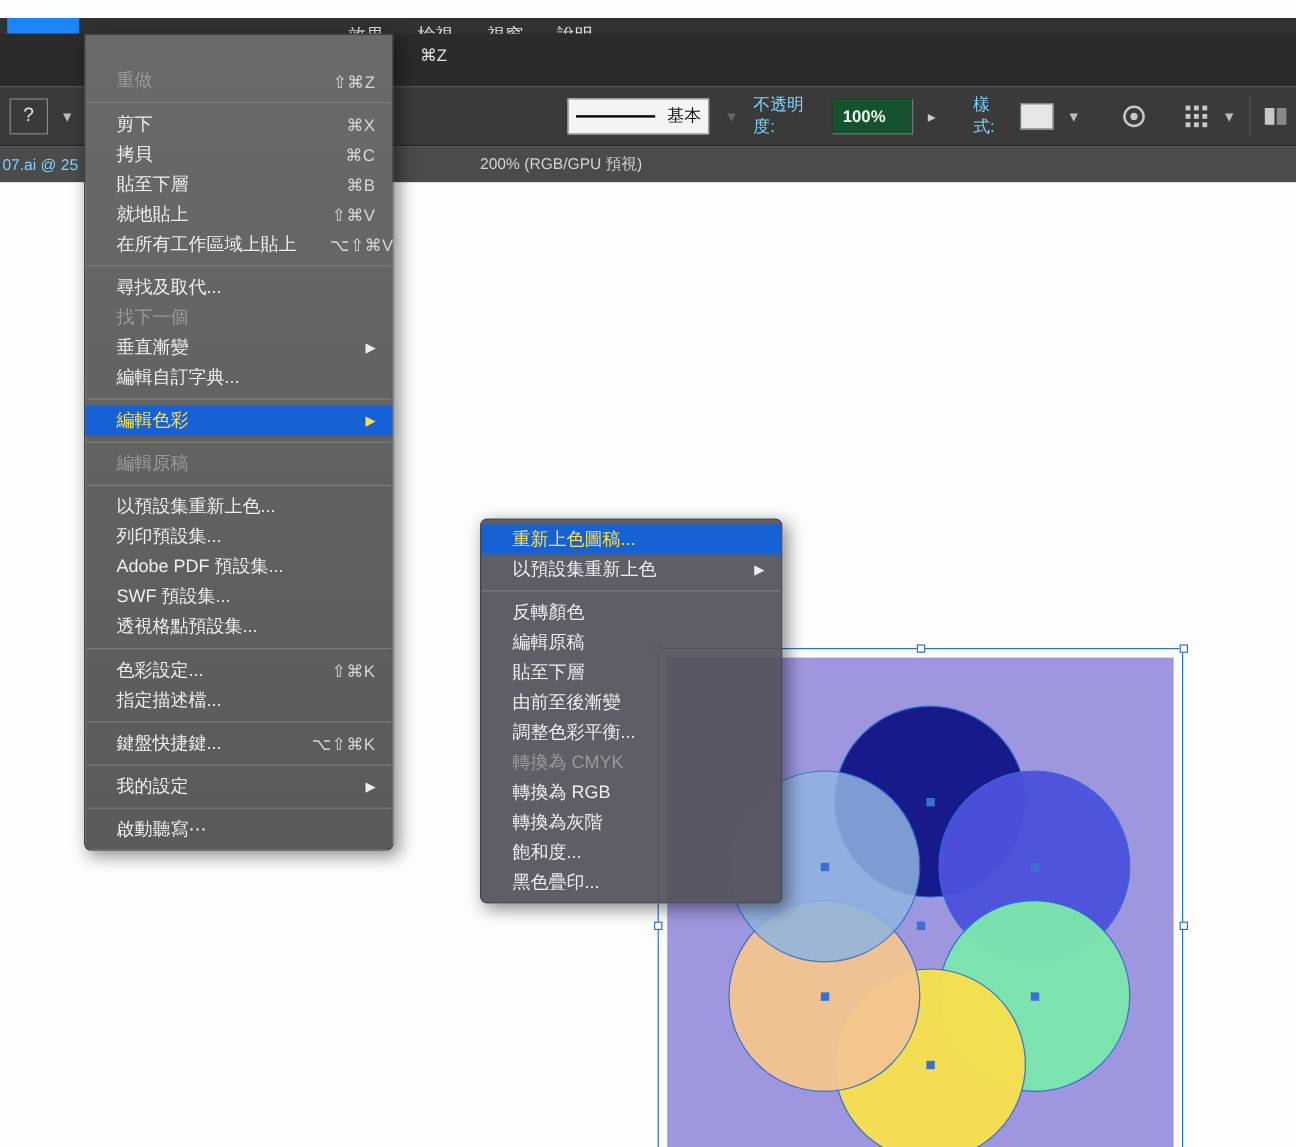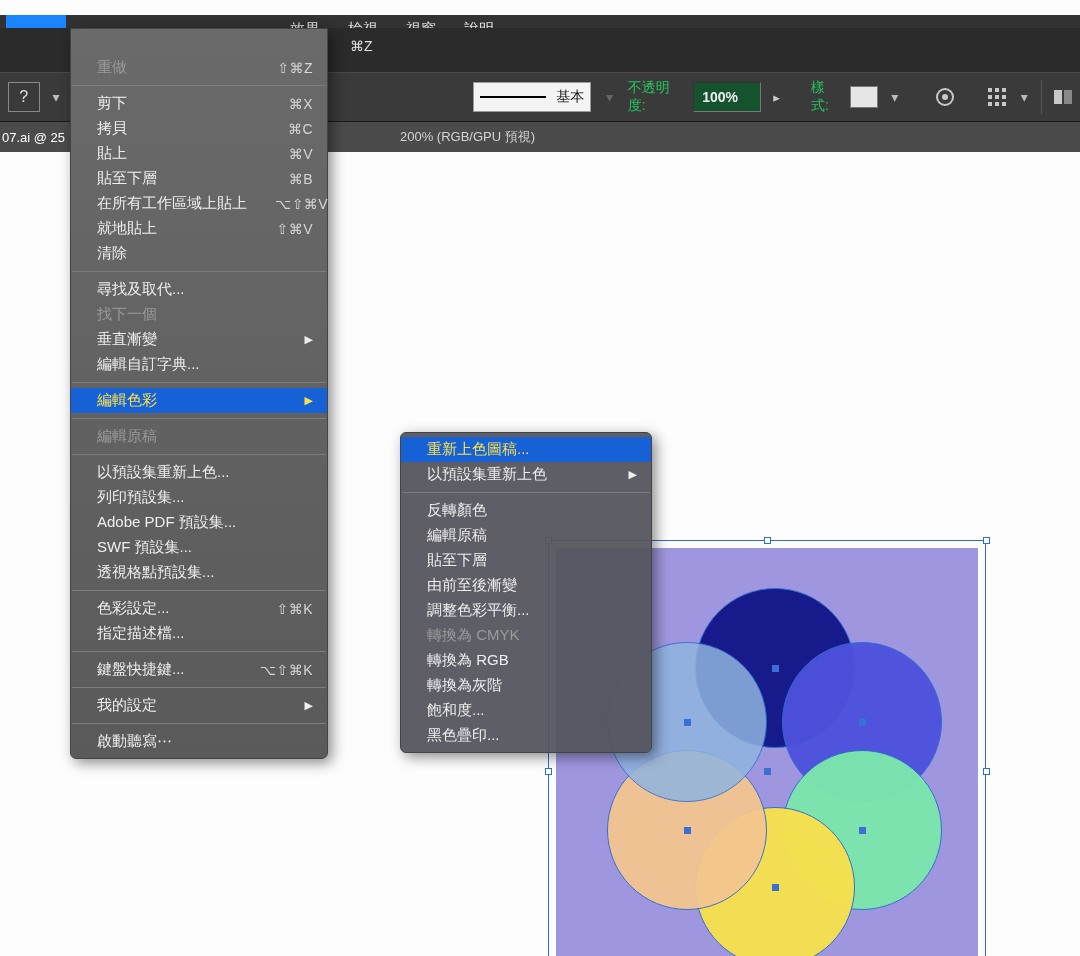--- a/index.html
+++ b/index.html
@@ -35,40 +35,40 @@
     justify-content: center; color: #e0e0e0; font-size: 16px; margin-left: 2px;
   }
   .opt-help-dd { width: 14px; height: 30px; display:flex; align-items:center; justify-content:center; color:#bbb; }
   .opt-gap { flex: 0 0 390px; }
   .opt-stroke-box {
     width: 128px; height: 30px; background: #f4f4f4; color: #111; display: flex;
     align-items: center; font-size: 14px; border: 1px solid #999; position:relative;
   }
   .opt-stroke-line { flex:1; height:2px; background:#000; margin:0 10px 0 6px; }
   .opt-dd { width: 18px; display:flex; align-items:center; justify-content:center; color:#666; }
-  .opt-label { color:#22c55e; }
+  .opt-label { color:#7dd3fc; }
   .opt-input {
     width: 72px; height: 30px; background:#14532d; color:#eee; display:flex; align-items:center;
     padding:0 8px; border-top:1px solid #333; border-left:1px solid #333; border-right:1px solid #777; border-bottom:1px solid #777;font-weight:bold;
   }
   .opt-arrow { color:#ccc; font-size:13px; padding:0 2px; }
   .opt-swatch {
     width: 30px; height: 22px; background:#e6e6e6; border:1px solid #777; display:inline-block;
   }
   .opt-style-dd { width:14px; display:flex; align-items:center; justify-content:center; color:#bbb; }
   .opt-icon { width:24px; height:24px; display:flex; align-items:center; justify-content:center; color:#c8c8c8; }
   .opt-sep { width:1px; height:34px; background:#555; }
 
   
   .doctabs {
     position: absolute; top: 122px; left: 0; right: 0; height: 30px;
     background: #4b4b4b; color: #d3d3d3; font-size: 13px; display:flex; align-items:center;
     padding-left: 0px;
   }
-  .doctab-left { width:80px; padding-left:2px; color:#ffffff; }
+  .doctab-left { width:80px; padding-left:2px; color:#7dd3fc; }
   .doctab-right { padding-left:320px; }
 
   
   .canvas-area {
     position: absolute; top: 152px; left: 0; right: 0; bottom: 0;
     background: #fdfdfd;
   }
   .artboard-bg {
     position:absolute; left:556px; top:396px; width:422px; height:447px;
     background:#9e97df;
@@ -216,37 +216,30 @@
   <div class="msep"></div>
   <div class="mi">
       <span class="label">剪下</span>
       <span class="shortcut">⌘X</span>
     </div>
   <div class="mi">
       <span class="label">拷貝</span>
       <span class="shortcut">⌘C</span>
     </div>
   <div class="mi">
-      <span class="label">貼上</span>
-      <span class="shortcut">⌘V</span>
-    </div>
-  <div class="mi">
       <span class="label">貼至下層</span>
       <span class="shortcut">⌘B</span>
     </div>
   <div class="mi">
+      <span class="label">就地貼上</span>
+      <span class="shortcut">⇧⌘V</span>
+    </div>
+  <div class="mi">
       <span class="label">在所有工作區域上貼上</span>
       <span class="shortcut">⌥⇧⌘V</span>
-    </div>
-  <div class="mi">
-      <span class="label">就地貼上</span>
-      <span class="shortcut">⇧⌘V</span>
-    </div>
-  <div class="mi">
-      <span class="label">清除</span>
     </div>
   <div class="msep"></div>
   <div class="mi">
       <span class="label">尋找及取代...</span>
     </div>
   <div class="mi disabled">
       <span class="label">找下一個</span>
     </div>
   <div class="mi">
       <span class="label">垂直漸變</span>

